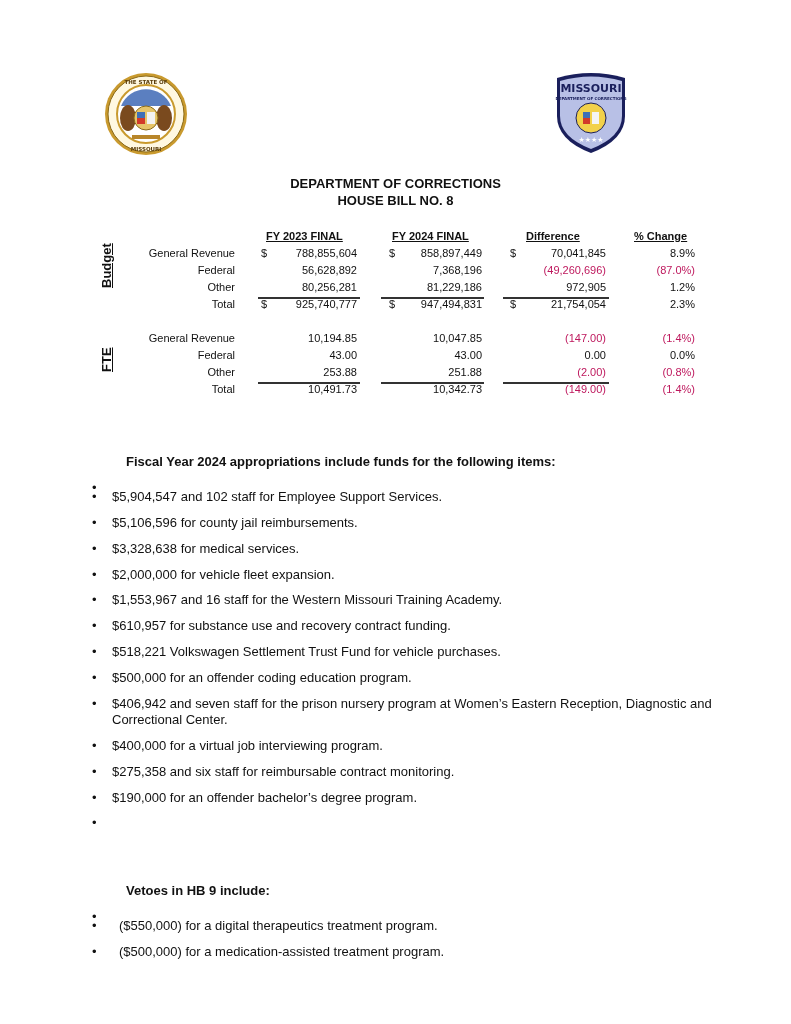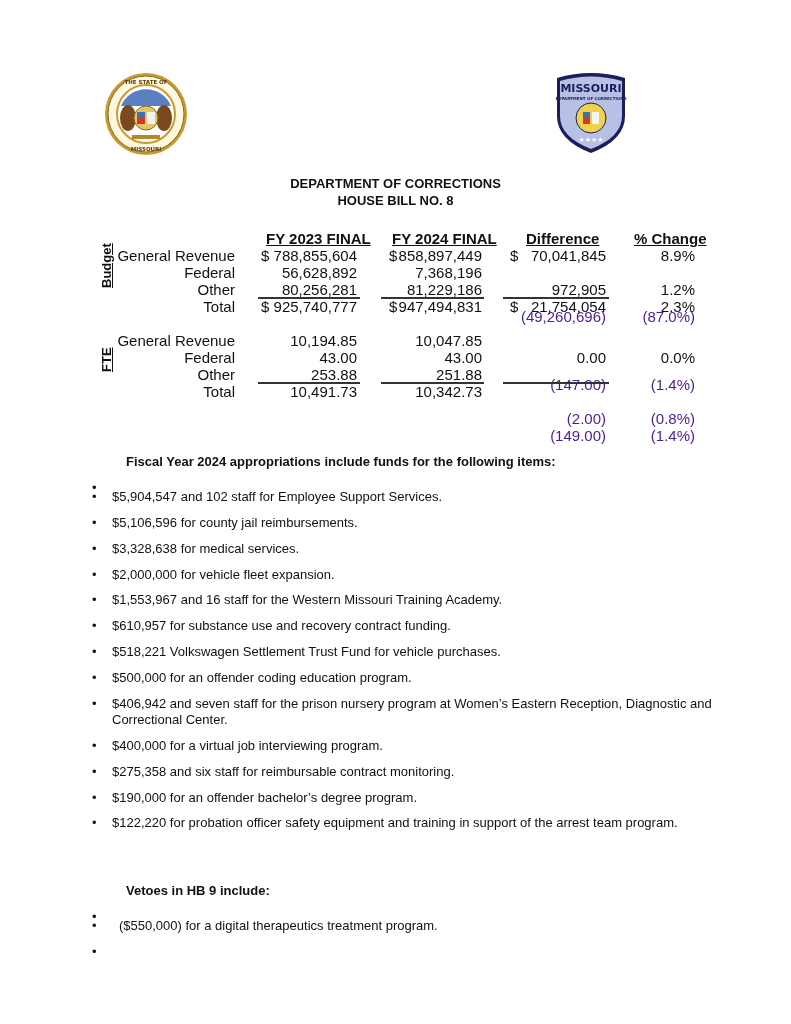--- a/index.html
+++ b/index.html
@@ -9,33 +9,33 @@
       color: #111111;
     }
     .logo { position: absolute; }
     .seal { left: 104px; top: 72px; width: 84px; height: 84px; }
     .patch { left: 553px; top: 70px; width: 76px; height: 84px; }
 
     .title { position: absolute; left: 0; width: 791px; text-align: center; font-weight: bold; font-size: 13px; }
     .title.t1 { top: 176px; }
     .title.t2 { top: 193px; }
 
-    .tbl-row { position: absolute; left: 0; width: 791px; height: 17px; font-size: 15px; }
+    .tbl-row { position: absolute; left: 0; width: 791px; height: 17px; font-size: 11px; }
     .tbl-row span { position: absolute; white-space: nowrap; }
     .c-label { right: calc(791px - 235px); text-align: left; }
     .c-dol1 { left: 261px; }
     .c-v1 { right: calc(791px - 357px); text-align: right; }
     .c-dol2 { left: 389px; }
     .c-v2 { right: calc(791px - 482px); text-align: right; }
     .c-dol3 { left: 510px; }
     .c-v3 { right: calc(791px - 606px); text-align: center; }
     .c-v4 { right: calc(791px - 695px); text-align: right; }
     .hdr span { font-weight: bold; text-decoration: underline; }
     .h1 { left: 266px; } .h2 { left: 392px; } .h3 { left: 526px; } .h4 { left: 634px; }
-    .neg { color: #4c1d95; margin-top: 44px; }
+    .neg { color: #be185d; }
 
     .rule { position: absolute; height: 1.5px; background: #333; }
     .r1 { left: 258px; width: 102px; }
     .r2 { left: 381px; width: 103px; }
     .r3 { left: 503px; width: 106px; }
 
     .side-label {
       position: absolute; font-weight: bold; font-size: 13px; text-decoration: underline;
       transform: rotate(-90deg); transform-origin: left top; white-space: nowrap;
     }
@@ -173,21 +173,21 @@
   <li><span class="dot">•</span><span>$3,328,638 for medical services.</span></li>
   <li><span class="dot">•</span><span>$2,000,000 for vehicle fleet expansion.</span></li>
   <li><span class="dot">•</span><span>$1,553,967 and 16 staff for the Western Missouri Training Academy.</span></li>
   <li><span class="dot">•</span><span>$610,957 for substance use and recovery contract funding.</span></li>
   <li><span class="dot">•</span><span>$518,221 Volkswagen Settlement Trust Fund for vehicle purchases.</span></li>
   <li><span class="dot">•</span><span>$500,000 for an offender coding education program.</span></li>
   <li><span class="dot">•</span><span>$406,942 and seven staff for the prison nursery program at Women’s Eastern Reception, Diagnostic and Correctional Center.</span></li>
   <li><span class="dot">•</span><span>$400,000 for a virtual job interviewing program.</span></li>
   <li><span class="dot">•</span><span>$275,358 and six staff for reimbursable contract monitoring.</span></li>
   <li><span class="dot">•</span><span>$190,000 for an offender bachelor’s degree program.</span></li>
-  <li><span class="dot">•</span><span>$122,220 for probation officer safety equipment and training in support of the arrest team program.</span></li>
+  <li><span class="dot">•</span></li>
 </ul>
 
 <div class="section-head" style="top:883px;">Vetoes in HB 9 include:</div>
 <ul class="bullets vetoes" style="top:909px;">
   <li><span class="dot">•</span></li>
   <li><span class="dot">•</span><span>($550,000) for a digital therapeutics treatment program.</span></li>
-  <li><span class="dot">•</span></li>
+  <li><span class="dot">•</span><span>($500,000) for a medication-assisted treatment program.</span></li>
 </ul>
 
 </body></html>

